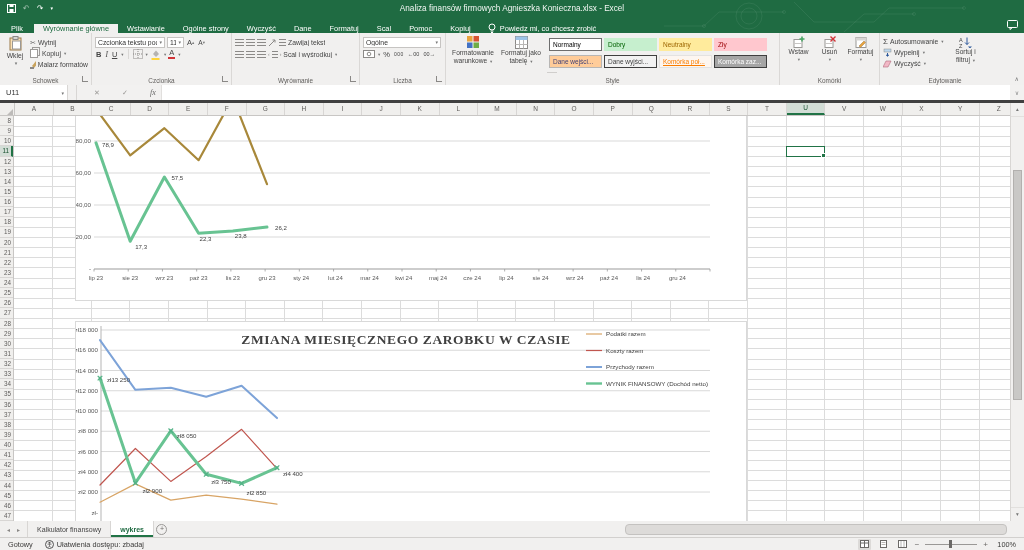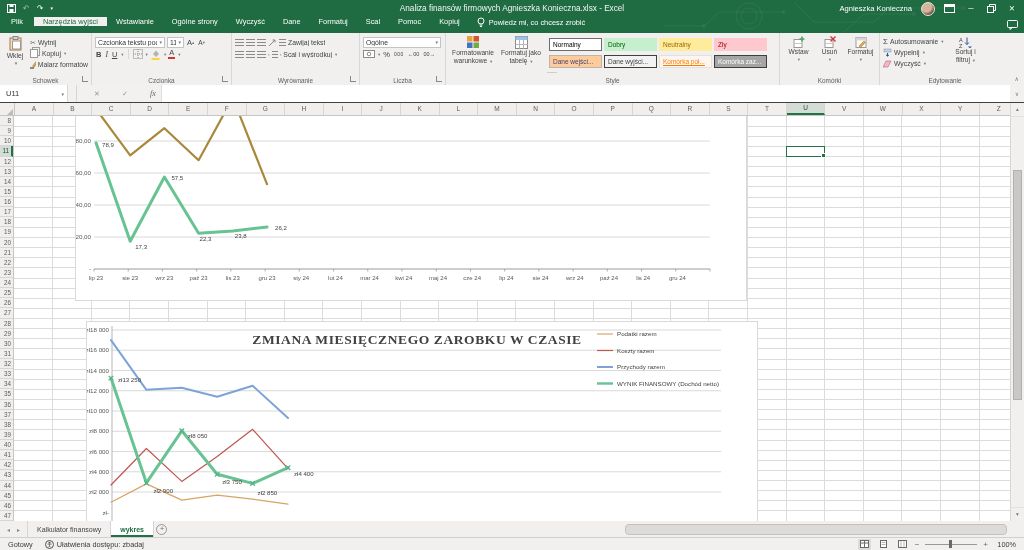--- a/index.html
+++ b/index.html
@@ -13,21 +13,21 @@
   .titlebar{position:absolute;top:0;left:0;right:0;height:17px;z-index:2;display:flex;align-items:center;color:#eaf3ec;}
   .qat{display:flex;align-items:center;gap:7px;margin-left:7px;}
   .qat .qi{color:#fff;font-size:8px;line-height:1;cursor:default;}
   .qat .dim{opacity:.55;}
   .wtitle{position:absolute;left:50%;transform:translateX(-50%);font-size:8.2px;white-space:nowrap;color:#f2f7f3;}
   .tbright{margin-left:auto;display:flex;align-items:center;gap:9px;margin-right:5px;}
   .uname{font-size:7.6px;color:#fff;white-space:nowrap;}
   .avatar{width:12px;height:12px;border-radius:50%;background:radial-gradient(circle at 35% 30%,#d8b49a 0 45%,#7a5a44 70%,#4e382a);border:1px solid #e8e8e8;}
   .wbtn{width:14px;text-align:center;color:#fff;font-size:7.5px;line-height:17px;}
 
-  .tabrow{position:absolute;top:17px;left:0;right:0;height:16px;z-index:2;display:flex;align-items:flex-start;color:#fff;}
+  .tabrow{position:absolute;top:17px;left:0;right:0;height:16px;z-index:2;display:flex;align-items:flex-end;color:#fff;}
   .tab{padding:0 9px;display:flex;align-items:center;font-size:7.4px;white-space:nowrap;}
   .tab.file{padding:0 11px;}
   .tab.active{background:#f1f0ef;color:#1f6b42;}
   .tellme{display:flex;align-items:center;gap:4px;padding:0 8px;font-size:7.4px;white-space:nowrap;}
   .bubble{position:absolute;right:6px;top:3px;}
 
   
   .ribbon{position:absolute;top:33px;left:0;right:0;height:52px;background:#f1f0ef;border-bottom:1px solid #d2d0ce;display:flex;z-index:2;}
   .rgroup{position:relative;border-right:1px solid #dad8d6;box-sizing:border-box;flex:none;}
   .glabel{position:absolute;bottom:1px;left:0;right:0;text-align:center;font-size:6.4px;color:#605e5c;white-space:nowrap;}
@@ -54,42 +54,42 @@
   .txtbtn{display:flex;align-items:center;gap:2px;font-size:6.8px;white-space:nowrap;overflow:hidden;}
   .stackbtn{float:left;width:48px;height:100%;display:flex;flex-direction:column;align-items:center;font-size:6.6px;line-height:8px;text-align:center;}
   .stackbtn-sm{float:left;width:31px;height:100%;display:flex;flex-direction:column;align-items:center;font-size:6.6px;line-height:8px;text-align:center;}
   .gallery{float:left;width:222px;display:grid;grid-template-columns:repeat(4,53px);grid-auto-rows:15px;gap:2px;margin-left:4px;margin-top:2px;}
   .chip{height:13px;box-sizing:border-box;display:flex;align-items:center;padding-left:3px;font-size:6.5px;border:1px solid transparent;white-space:nowrap;overflow:hidden;}
   .galarr{float:left;width:9px;display:flex;flex-direction:column;align-items:center;gap:2px;margin-left:2px;margin-top:2px;color:#777;font-size:5px;}
   .galarr span{border:1px solid #d0cecc;width:8px;text-align:center;background:#fbfbfa;}
   .ribcollapse{position:absolute;right:5px;bottom:3px;font-size:6px;color:#777;z-index:3;}
 
   
-  .fbar{position:absolute;top:85px;left:0;right:0;height:18px;background:#f2f1f0;border-bottom:1px solid #404040;display:flex;align-items:stretch;z-index:2;box-sizing:border-box;}
+  .fbar{position:absolute;top:85px;left:0;right:0;height:18px;background:#f2f1f0;border-bottom:3px solid #404040;display:flex;align-items:stretch;z-index:2;box-sizing:border-box;}
   .namebox{width:58px;background:#fff;border-right:1px solid #d8d6d4;display:flex;align-items:center;justify-content:space-between;padding:0 3px 0 6px;font-size:7.5px;color:#333;}
   .fbsep{width:8px;border-right:1px solid #d8d6d4;}
   .fbtn2{width:16px;display:flex;align-items:center;justify-content:center;color:#9a9896;font-size:7px;margin-left:12px;}
   .fbtn2.fx{font-style:italic;font-family:"Liberation Serif",serif;color:#666;font-size:8px;}
   .finput{flex:1;background:#fff;border-left:1px solid #e1dfdd;font-size:7.5px;display:flex;align-items:center;padding-left:4px;}
   .fbexpand{width:14px;display:flex;align-items:center;justify-content:center;color:#888;font-size:6px;}
 
   
   .colheaders{position:absolute;top:103px;left:0;width:1010px;height:13px;background:#f0efed;border-bottom:1px solid #c8c6c4;display:flex;z-index:2;overflow:hidden;box-sizing:border-box;}
   .corner{width:14px;height:13px;border-right:1px solid #c8c6c4;position:relative;flex:none;background:#f0efed;}
   .tri{position:absolute;right:1px;bottom:1px;width:0;height:0;border-left:6px solid transparent;border-bottom:6px solid #bdbbb9;}
   .colh{width:38.6px;flex:none;text-align:center;font-size:6.5px;color:#5f5d5b;line-height:12px;border-right:1px solid #d8d6d4;box-sizing:border-box;}
   .colh.sel{background:#d3ddd6;color:#17512f;border-bottom:2px solid #217346;line-height:10px;}
   .rowheads{position:absolute;top:116px;left:0;width:14px;height:405px;z-index:2;background:#f0efed;border-right:1px solid #c8c6c4;box-sizing:border-box;}
   .rowh{height:10.125px;box-sizing:border-box;border-bottom:1px solid #d8d6d4;font-size:6.3px;color:#5f5d5b;text-align:right;padding-right:2px;line-height:9px;}
   .rowh.sel{background:#d3ddd6;color:#17512f;border-right:2px solid #217346;}
   .gridsvg{position:absolute;top:116px;left:0;z-index:0;}
 
   .chartbox{position:absolute;background:#fff;z-index:1;}
   .chart1{left:76px;top:116px;width:670px;height:184px;box-shadow:0 0 0 1px #d9d9d9;}
-  .chart2{left:87px;top:322px;width:670px;height:199px;box-shadow:0 0 0 1px #d9d9d9;}
+  .chart2{left:76px;top:322px;width:670px;height:199px;box-shadow:0 0 0 1px #d9d9d9;}
   .chartbox svg{display:block;}
 
   .selcell{position:absolute;left:786px;top:146.4px;width:38.6px;height:10.2px;border:1.6px solid #217346;box-sizing:border-box;z-index:3;}
   .fillhandle{position:absolute;right:-2.5px;bottom:-2.5px;width:3.5px;height:3.5px;background:#217346;border:1px solid #fff;}
 
   .vscroll{position:absolute;right:0;top:103px;width:14px;height:418px;background:#f1f0ef;border-left:1px solid #d8d6d4;z-index:3;box-sizing:border-box;}
   .varrow{height:13px;text-align:center;font-size:5.5px;color:#777;line-height:13px;border-bottom:1px solid #e2e0de;}
   .varrow.vbot{position:absolute;bottom:0;left:0;right:0;border-top:1px solid #e2e0de;border-bottom:none;}
   .vthumb{position:absolute;top:67px;left:2px;width:9px;height:230px;background:#c9c8c6;border:1px solid #b2b0ae;box-sizing:border-box;}
 
@@ -139,40 +139,26 @@
       <svg width="9" height="9">
           <rect x="0.5" y="0.5" width="8" height="8" fill="none" stroke="#fff"></rect>
           <rect x="2.5" y="5" width="4" height="3.5" fill="#fff"></rect>
           <rect x="2.5" y="0.5" width="4" height="2.5" fill="#fff"></rect>
         </svg>
       <span class="qi dim">↶</span>
       <span class="qi">↷</span>
       <span class="qi" style="font-size:5px">▾</span>
     </div>
     <div class="wtitle">Analiza finansów firmowych Agnieszka Konieczna.xlsx  -  Excel</div>
-    <div class="tbright">
-      <span class="uname">Agnieszka Konieczna</span>
-      <span class="avatar"></span>
-      <svg width="11" height="9">
-          <rect x="0.5" y="0.5" width="10" height="8" fill="none" stroke="#fff"></rect>
-          <rect x="0.5" y="0.5" width="10" height="2.5" fill="#fff"></rect>
-        </svg>
-      <span class="wbtn">─</span>
-      <svg width="9" height="9">
-          <rect x="0.5" y="2.5" width="6" height="6" fill="none" stroke="#fff"></rect>
-          <polyline points="2.5,2.5 2.5,0.5 8.5,0.5 8.5,6.5 6.5,6.5" fill="none" stroke="#fff"></polyline>
-        </svg>
-      <span class="wbtn">✕</span>
-    </div>
   </div>
 
   <div class="tabrow">
     <div id="tabs" style="display:flex">
         <div class="tab file">Plik</div>
-        <div class="tab active">Narzędzia wyjści</div>
+        <div class="tab active">Wyrównanie główne</div>
         <div class="tab">Wstawianie</div>
         <div class="tab">Ogólne strony</div>
         <div class="tab">Wyczyść</div>
         <div class="tab">Dane</div>
         <div class="tab">Formatuj</div>
         <div class="tab">Scal</div>
         <div class="tab">Pomoc</div>
         <div class="tab">Kopiuj</div>
       </div>
     <div class="tellme">

